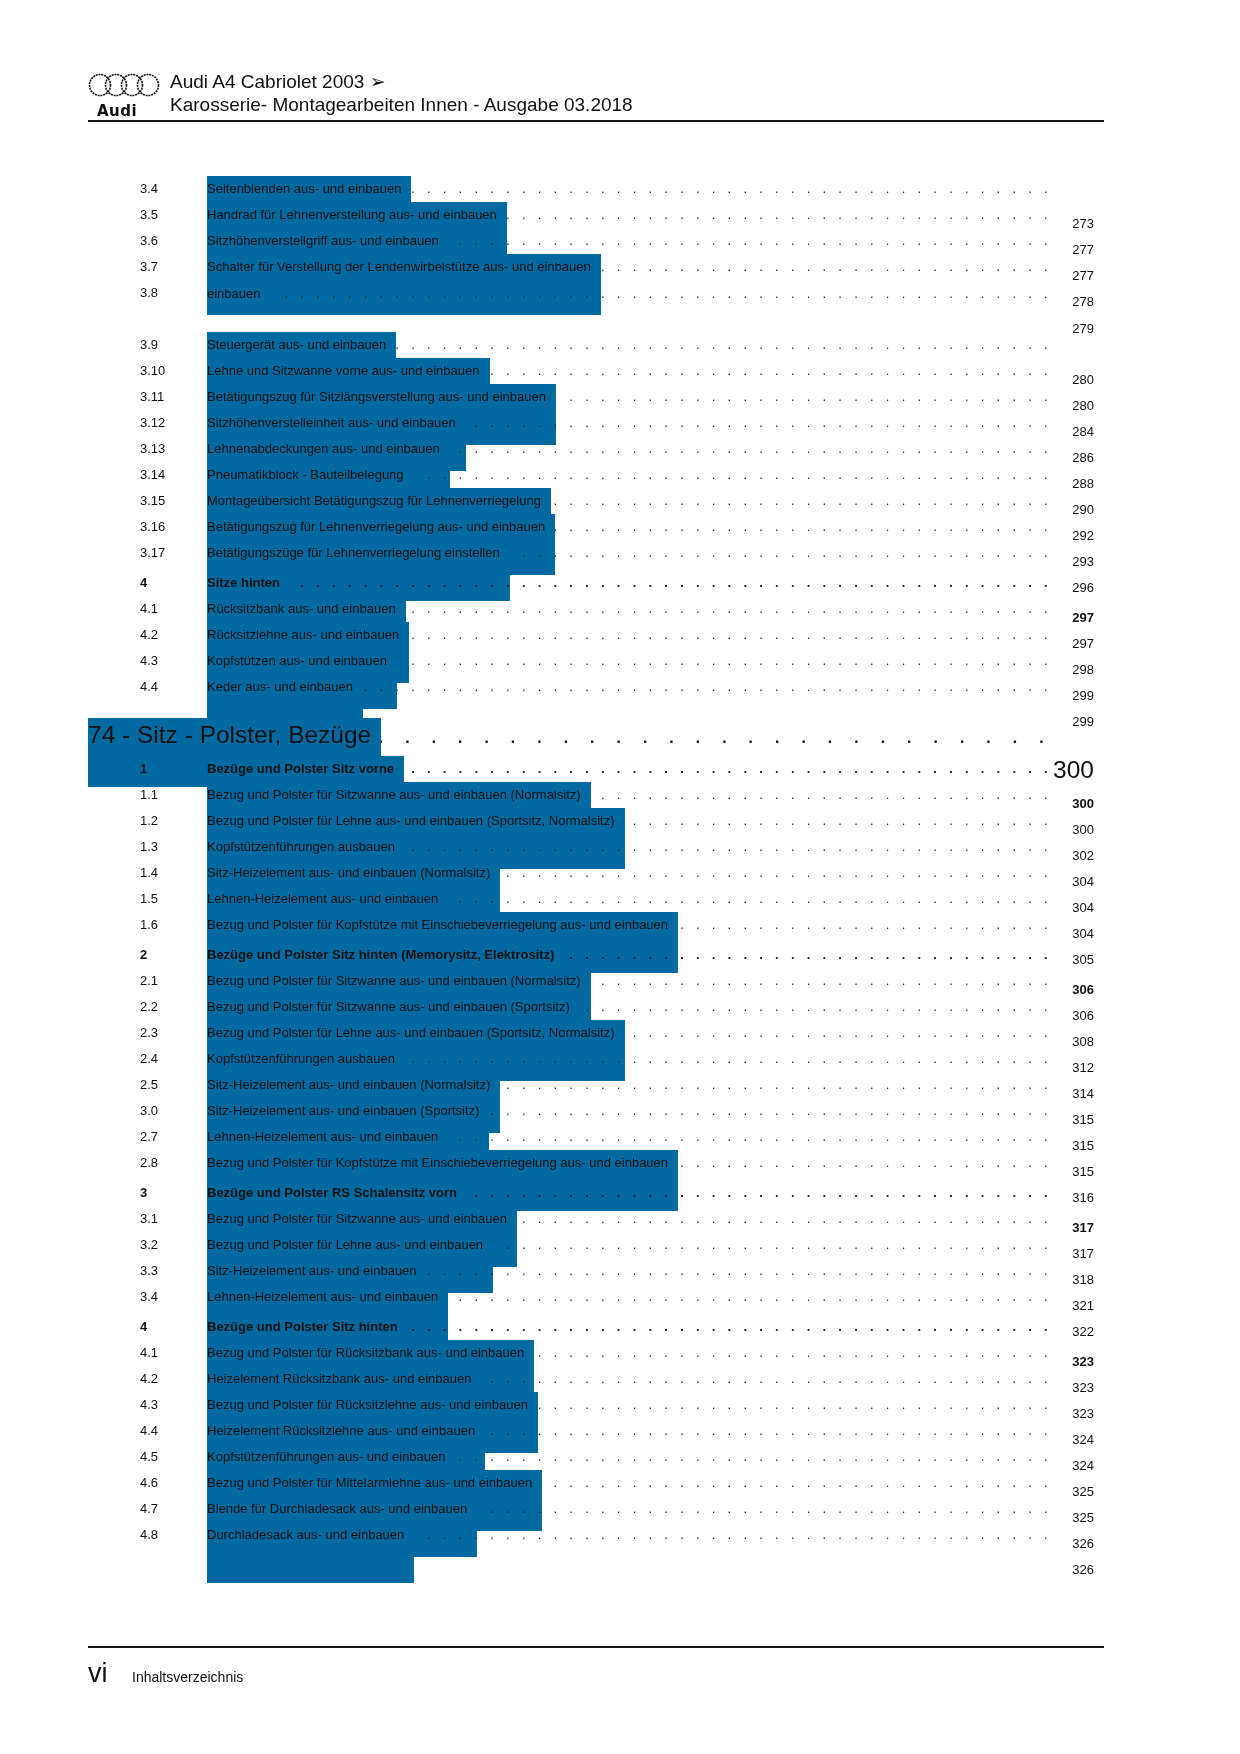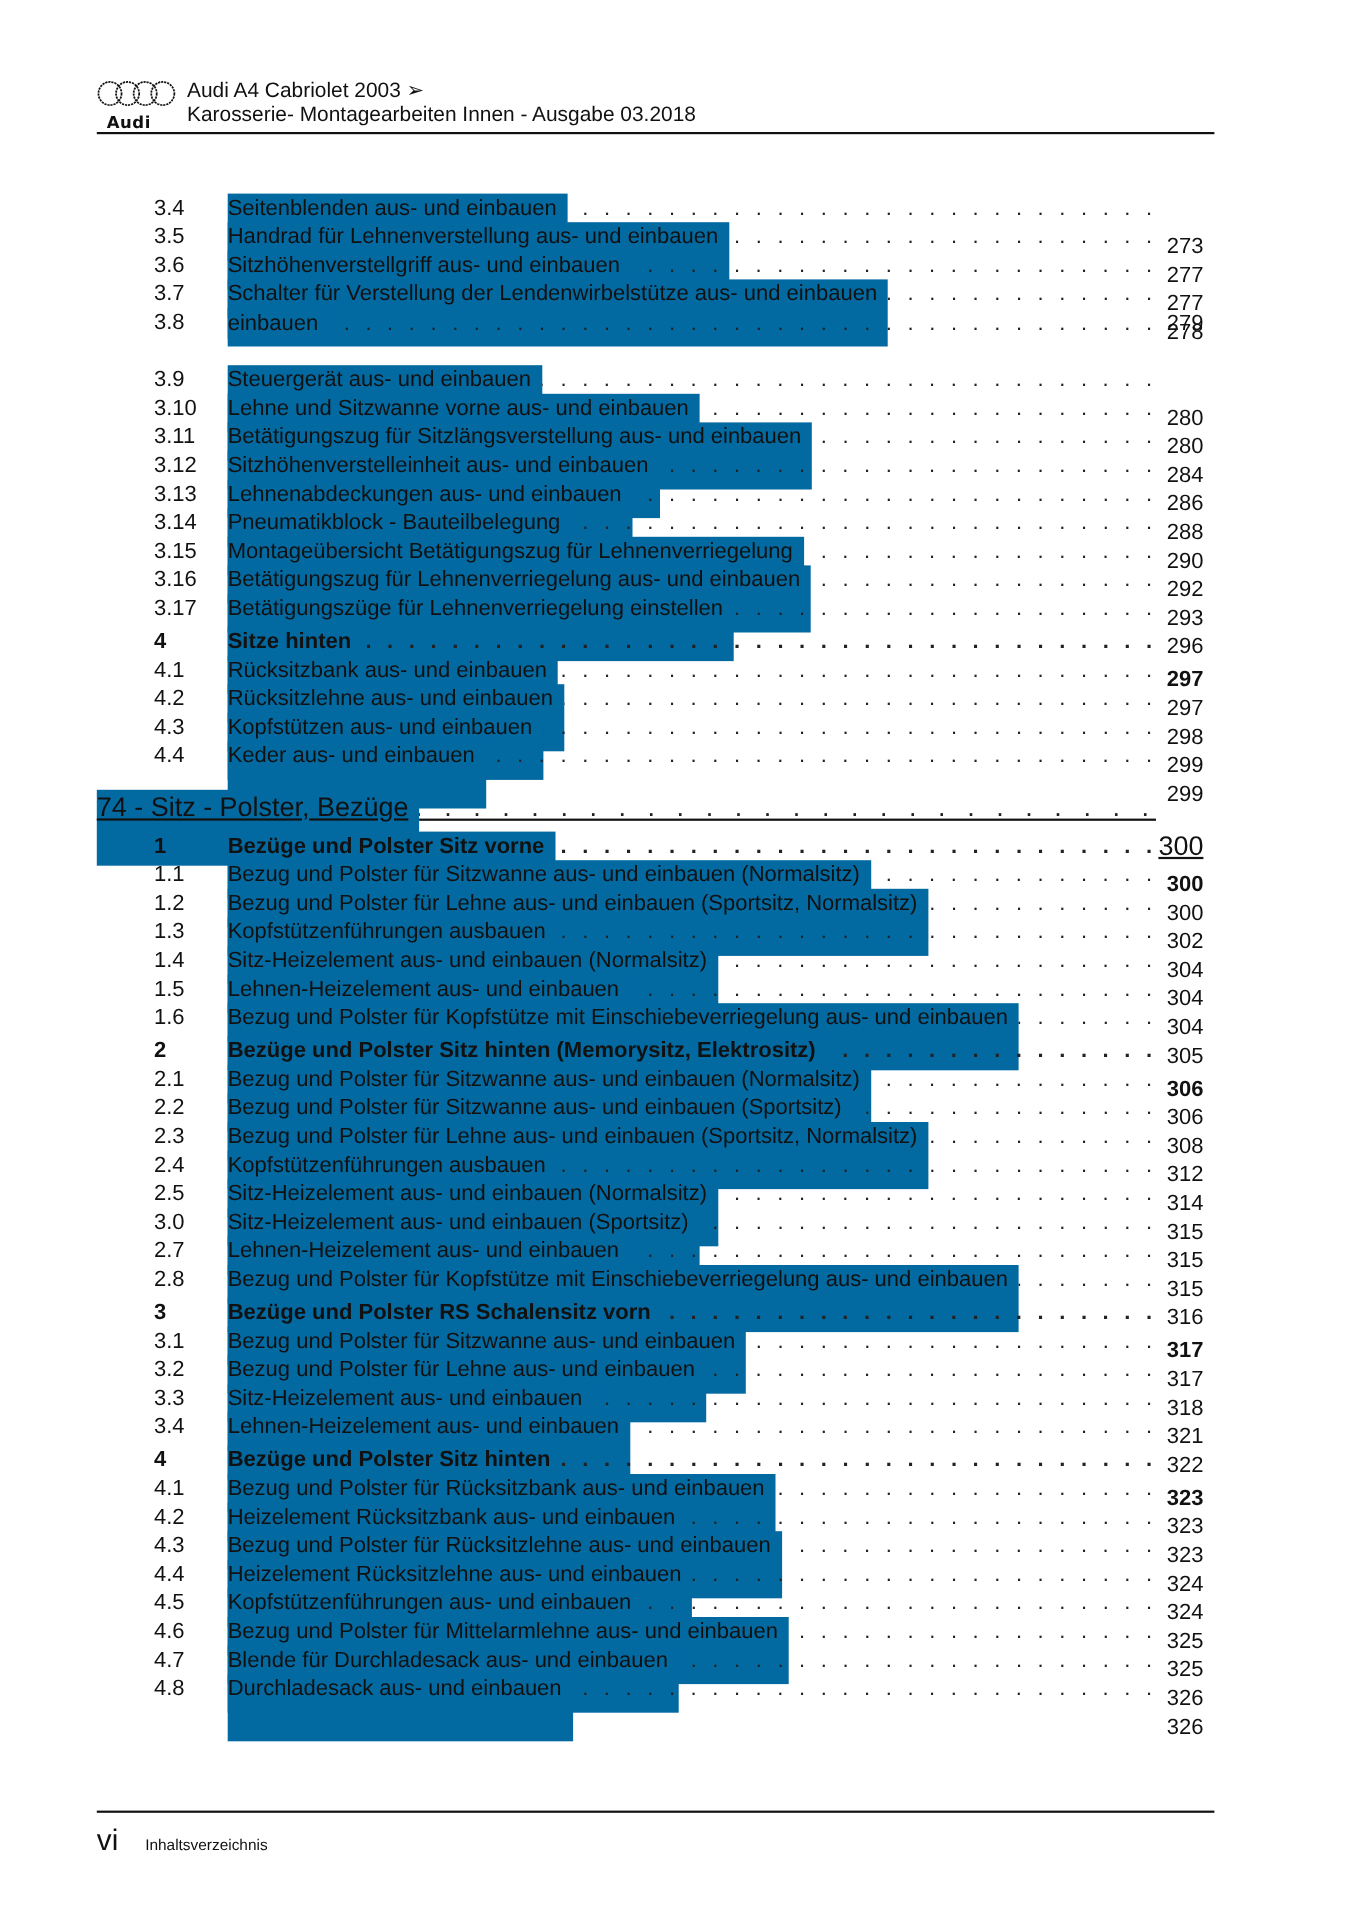--- a/index.html
+++ b/index.html
@@ -6,36 +6,36 @@
   body { width:1240px; height:1754px; position:relative; overflow:hidden; color:#111; font-family:"Liberation Sans", sans-serif; }
   .header { position:absolute; left:88px; top:68px; width:1016px; height:56px; }
   .logo { position:absolute; left:0; top:4px; width:72px; height:48px; }
   .logo svg { display:block; }
   .logo-word { position:absolute; left:9px; top:30px; font-weight:bold; font-size:15px; letter-spacing:0.5px; font-family:"DejaVu Sans", sans-serif; }
   .hdr-line1 { position:absolute; left:82px; top:2px; font-size:19px; white-space:nowrap; }
   .hdr-line2 { position:absolute; left:82px; top:26px; font-size:19px; white-space:nowrap; }
   .hdr-rule { position:absolute; left:0; top:52px; width:1016px; height:2px; background:#111; }
 
   .toc { position:absolute; left:88px; top:176px; width:1006px; }
-  .row { position:relative; height:26px; line-height:26px; font-size:20px; white-space:nowrap; }
+  .row { position:relative; height:26px; line-height:26px; font-size:13px; white-space:nowrap; }
   .row .num { position:absolute; left:52px; top:0; }
   .row .title { position:absolute; left:119px; right:0; top:0; display:flex; }
   .row .txt { flex:0 0 auto; padding-right:10px; background:#0369a1; }
   .row .dots { flex:1 1 auto; overflow:hidden; white-space:nowrap; letter-spacing:7.4px; color:#222; }
   .row .dots::before { content:". . . . . . . . . . . . . . . . . . . . . . . . . . . . . . . . . . . . . . . . . . . . . . . . . . . . . . . . . . . . . . . . . . . . . . . . . . . . . . . . . . . . . . . . . . . . . . . . . . . . . . . . . . . ."; letter-spacing:4.3px; }
   .row .dots { direction:rtl; text-align:right; }
   .row .page { flex:0 0 auto; padding-left:8px; text-align:right; min-width:34px;margin-top:35px; }
   .row.group { margin-top:4px; font-weight:bold; }
   .row.wrap { height:52px; }
   .row.wrap .num { top:0; }
   .row.wrap .title { top:0; display:block; }
   .row.wrap .first { display:block; height:24px; line-height:24px; }
-  .row.wrap .second { display:flex; height:28px; line-height:28px;align-items:flex-end; }
+  .row.wrap .second { display:flex; height:28px; line-height:28px; }
   .row.chapter { height:34px; line-height:34px; font-size:24.5px; margin-top:18px; margin-bottom:0px; }
-  .row.chapter .title { left:0;text-decoration:underline; }
+  .row.chapter .title { left:0; }
   .row.chapter .dots::before { letter-spacing:6.4px; }
   .row.chapter .page { padding-left:2px; }
 
   .footer-rule { position:absolute; left:88px; top:1646px; width:1016px; height:2px; background:#111; }
   .footer-page { position:absolute; left:88px; top:1658px; font-size:27px; line-height:30px; }
   .footer-label { position:absolute; left:132px; top:1668px; font-size:14px; line-height:18px; }
 </style>
 </head>
 <body>
 

